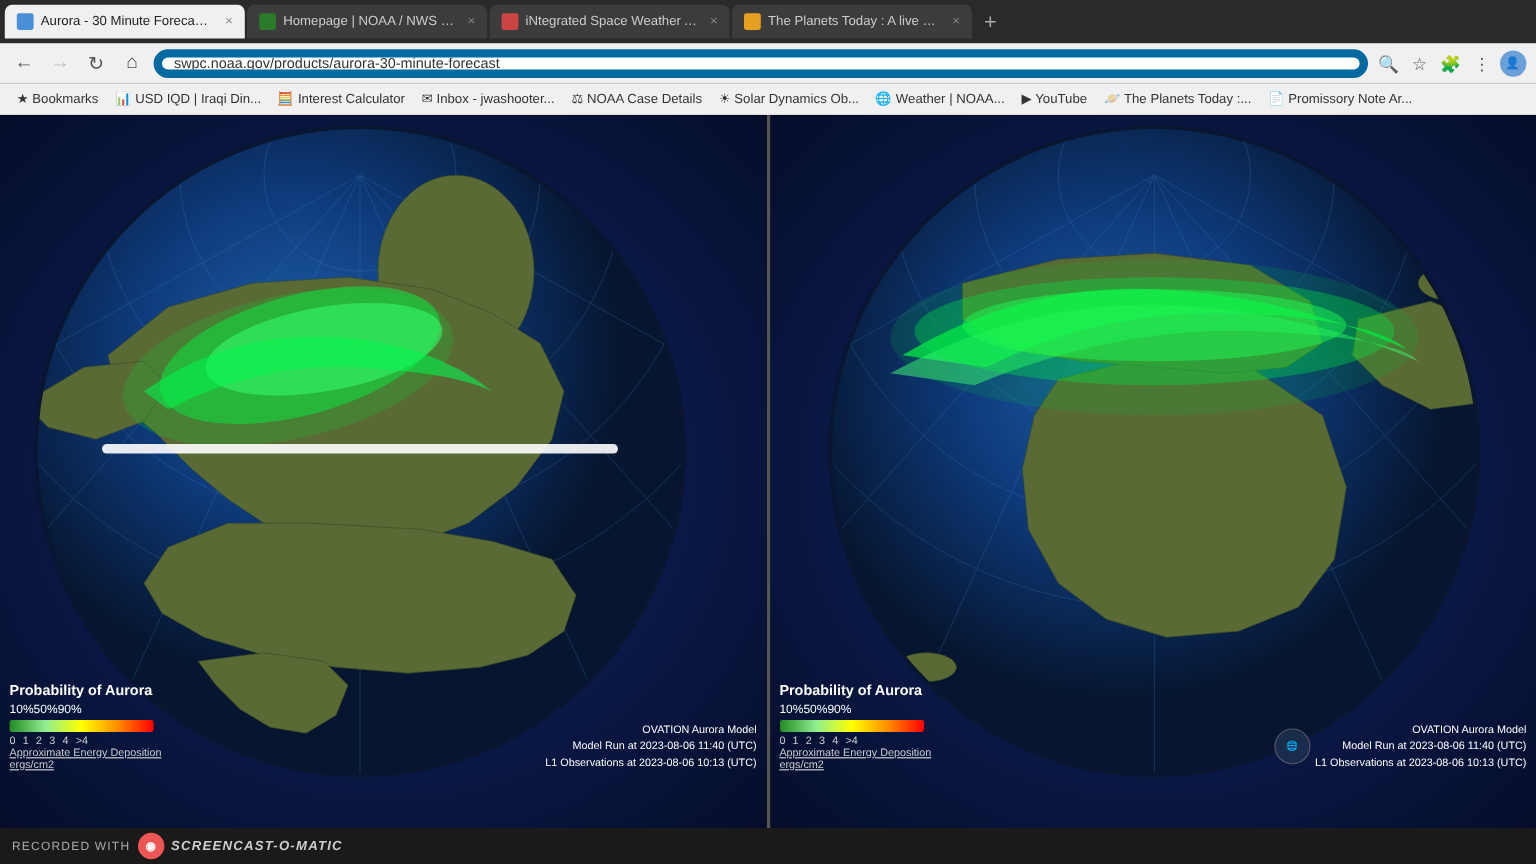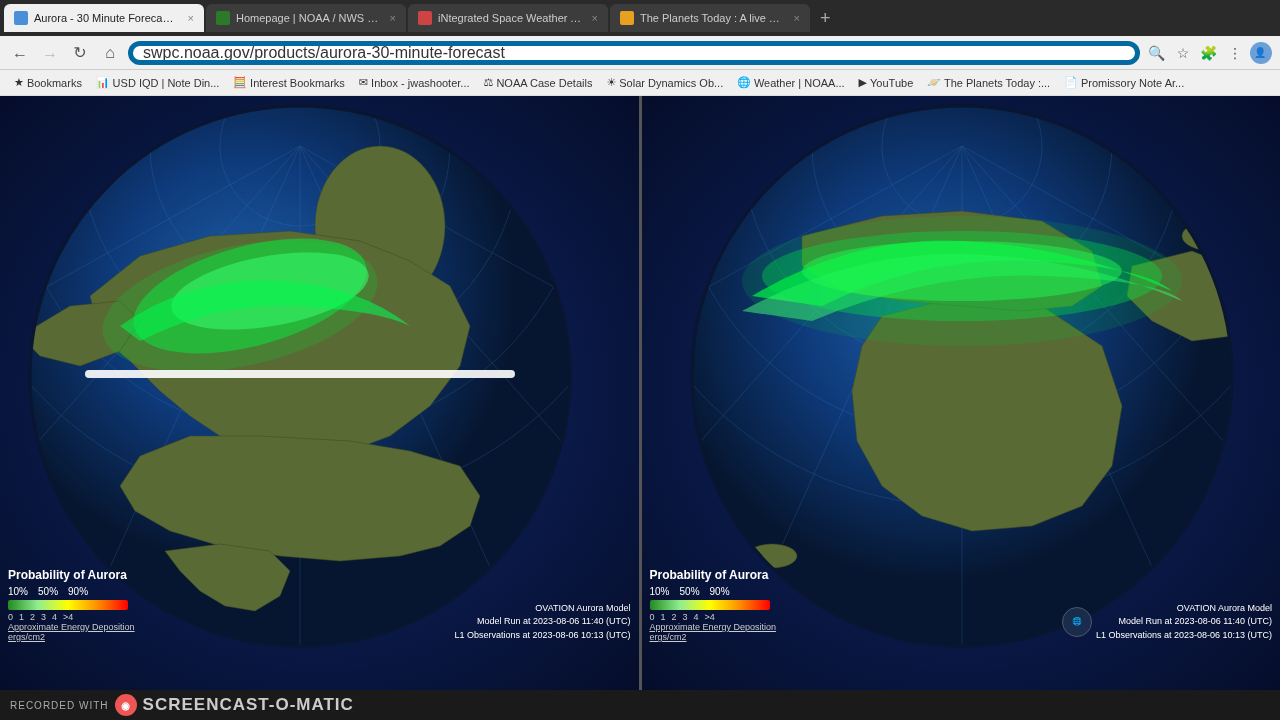--- a/index.html
+++ b/index.html
@@ -24,22 +24,22 @@
     .toolbar {
       display: flex; align-items: center; background: #f0f0f0; height: 34px; padding: 0 8px; gap: 6px;
       border-bottom: 1px solid #ccc;
     }
     .nav-btn {
       background: none; border: none; cursor: pointer; color: #555; font-size: 16px; width: 24px; height: 24px;
       display: flex; align-items: center; justify-content: center; border-radius: 3px;
     }
     .nav-btn:disabled { color: #bbb; cursor: default; }
     .address-bar {
-      flex: 1; height: 24px; border: 5px solid #0369a1; border-radius: 12px; padding: 0 10px;
-      font-size: 16px; background: white; color: #333;
+      flex: 1; height: 24px; border: 7px solid #0369a1; border-radius: 12px; padding: 0 10px;
+      font-size: 12px; background: white; color: #333;
     }
     .toolbar-icons { display: flex; gap: 4px; align-items: center; }
     .toolbar-icon-btn {
       background: none; border: none; cursor: pointer; color: #555; font-size: 14px; width: 22px; height: 22px;
       display: flex; align-items: center; justify-content: center; border-radius: 3px;
     }
     .avatar-btn {
       width: 22px; height: 22px; border-radius: 50%; background: #6a9fd8; border: none; cursor: pointer; font-size: 10px; color: white;
     }
 
@@ -74,21 +74,21 @@
     .globe-bg {
       width: 100%; height: 100%; background: radial-gradient(ellipse at center, #1a3a6e 0%, #0a1a4a 50%, #050d2a 100%);
       position: relative; display: flex; align-items: center; justify-content: center;
     }
 
     
     .info-overlay {
       position: absolute; bottom: 60px; left: 10px; color: white; font-size: 10px;
     }
     .aurora-title { font-weight: bold; font-size: 12px; margin-bottom: 4px; }
-    .probability-row { display: flex; gap: 10px; align-items: center; font-size: 10px; margin-bottom: 3px; }
+    .probability-row { display: flex; align-items: center; font-size: 10px; margin-bottom: 3px; }
     .color-bar {
       width: 120px; height: 10px; border-radius: 2px;
       background: linear-gradient(to right, #228B22, #90EE90, #FFFF00, #FF8C00, #FF0000);
     }
     .energy-scale { display: flex; gap: 6px; font-size: 9px; color: #ccc; margin-top: 2px; }
     .energy-label { font-size: 9px; color: #ccc; text-decoration: underline; }
 
     
     .model-info {
       position: absolute; bottom: 60px; right: 10px; text-align: right; color: white; font-size: 9px; line-height: 1.5;
@@ -98,21 +98,21 @@
     .bottom-strip {
       background: #1a1a1a; height: 30px; display: flex; align-items: center; padding: 0 10px; gap: 6px;
     }
     .screencast-badge {
       display: flex; align-items: center; gap: 4px; font-size: 10px; color: #aaa;
     }
     .screencast-logo {
       width: 22px; height: 22px; border-radius: 50%; background: #e55; display: flex; align-items: center; justify-content: center;
       font-size: 10px; color: white; font-weight: bold;
     }
-    .screencast-text { font-size: 17px; color: #ccc; letter-spacing: 1px; font-weight: bold; }
+    .screencast-text { font-size: 11px; color: #ccc; letter-spacing: 1px; font-weight: bold; font-style: italic; }
   </style>
 </head>
 <body>
 
 <div>
 
   <div class="tab-bar">
     <div class="tab active">
       <div class="tab-favicon" style="background:#4a90d9;"></div>
       <span class="tab-label">Aurora - 30 Minute Forecast | N...</span>
@@ -146,22 +146,22 @@
       <button class="toolbar-icon-btn">🔍</button>
       <button class="toolbar-icon-btn">☆</button>
       <button class="toolbar-icon-btn">🧩</button>
       <button class="toolbar-icon-btn">⋮</button>
       <button class="avatar-btn">👤</button>
     </div>
   </div>
 
   <div class="bookmarks-bar">
     <span class="bookmark-item">★ <span>Bookmarks</span></span>
-    <span class="bookmark-item">📊 <span>USD IQD | Note Din...</span></span>
-    <span class="bookmark-item">🧮 <span>Interest Bookmarks</span></span>
+    <span class="bookmark-item">📊 <span>USD IQD | Iraqi Din...</span></span>
+    <span class="bookmark-item">🧮 <span>Interest Calculator</span></span>
     <span class="bookmark-item">✉ <span>Inbox - jwashooter...</span></span>
     <span class="bookmark-item">⚖ <span>NOAA Case Details</span></span>
     <span class="bookmark-item">☀ <span>Solar Dynamics Ob...</span></span>
     <span class="bookmark-item">🌐 <span>Weather | NOAA...</span></span>
     <span class="bookmark-item">▶ <span>YouTube</span></span>
     <span class="bookmark-item">🪐 <span>The Planets Today :...</span></span>
     <span class="bookmark-item">📄 <span>Promissory Note Ar...</span></span>
   </div>
 
 </div>

